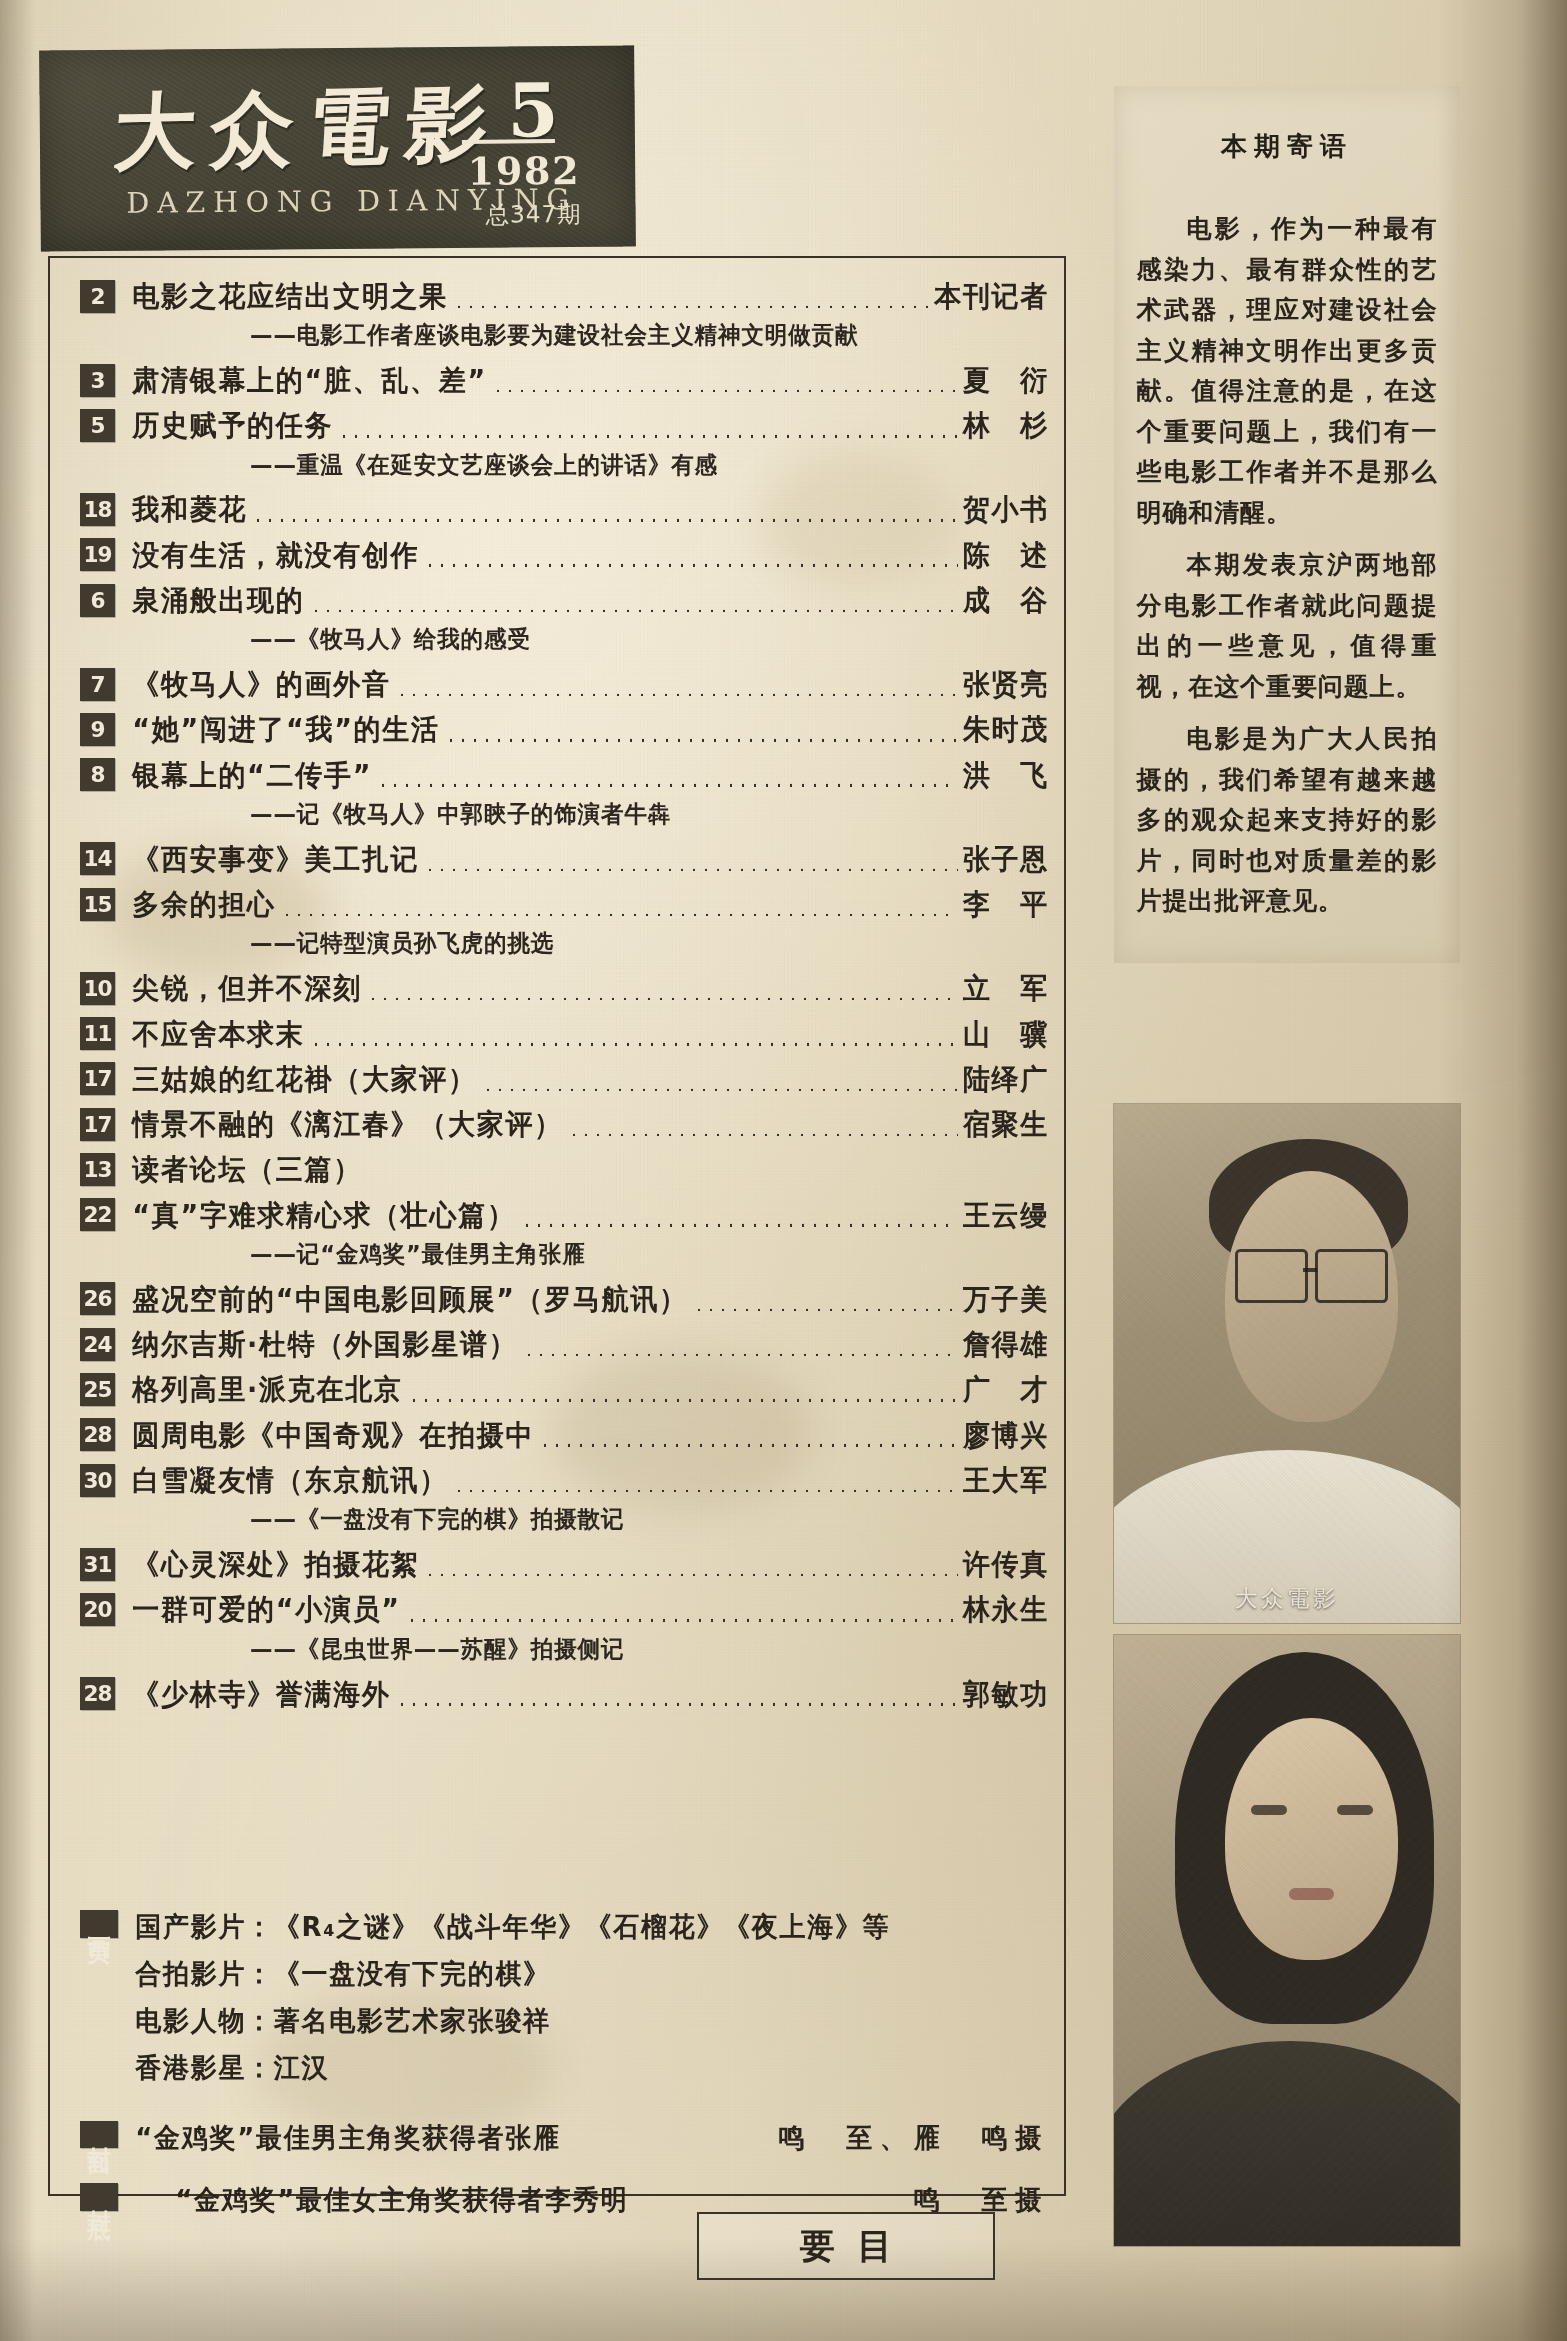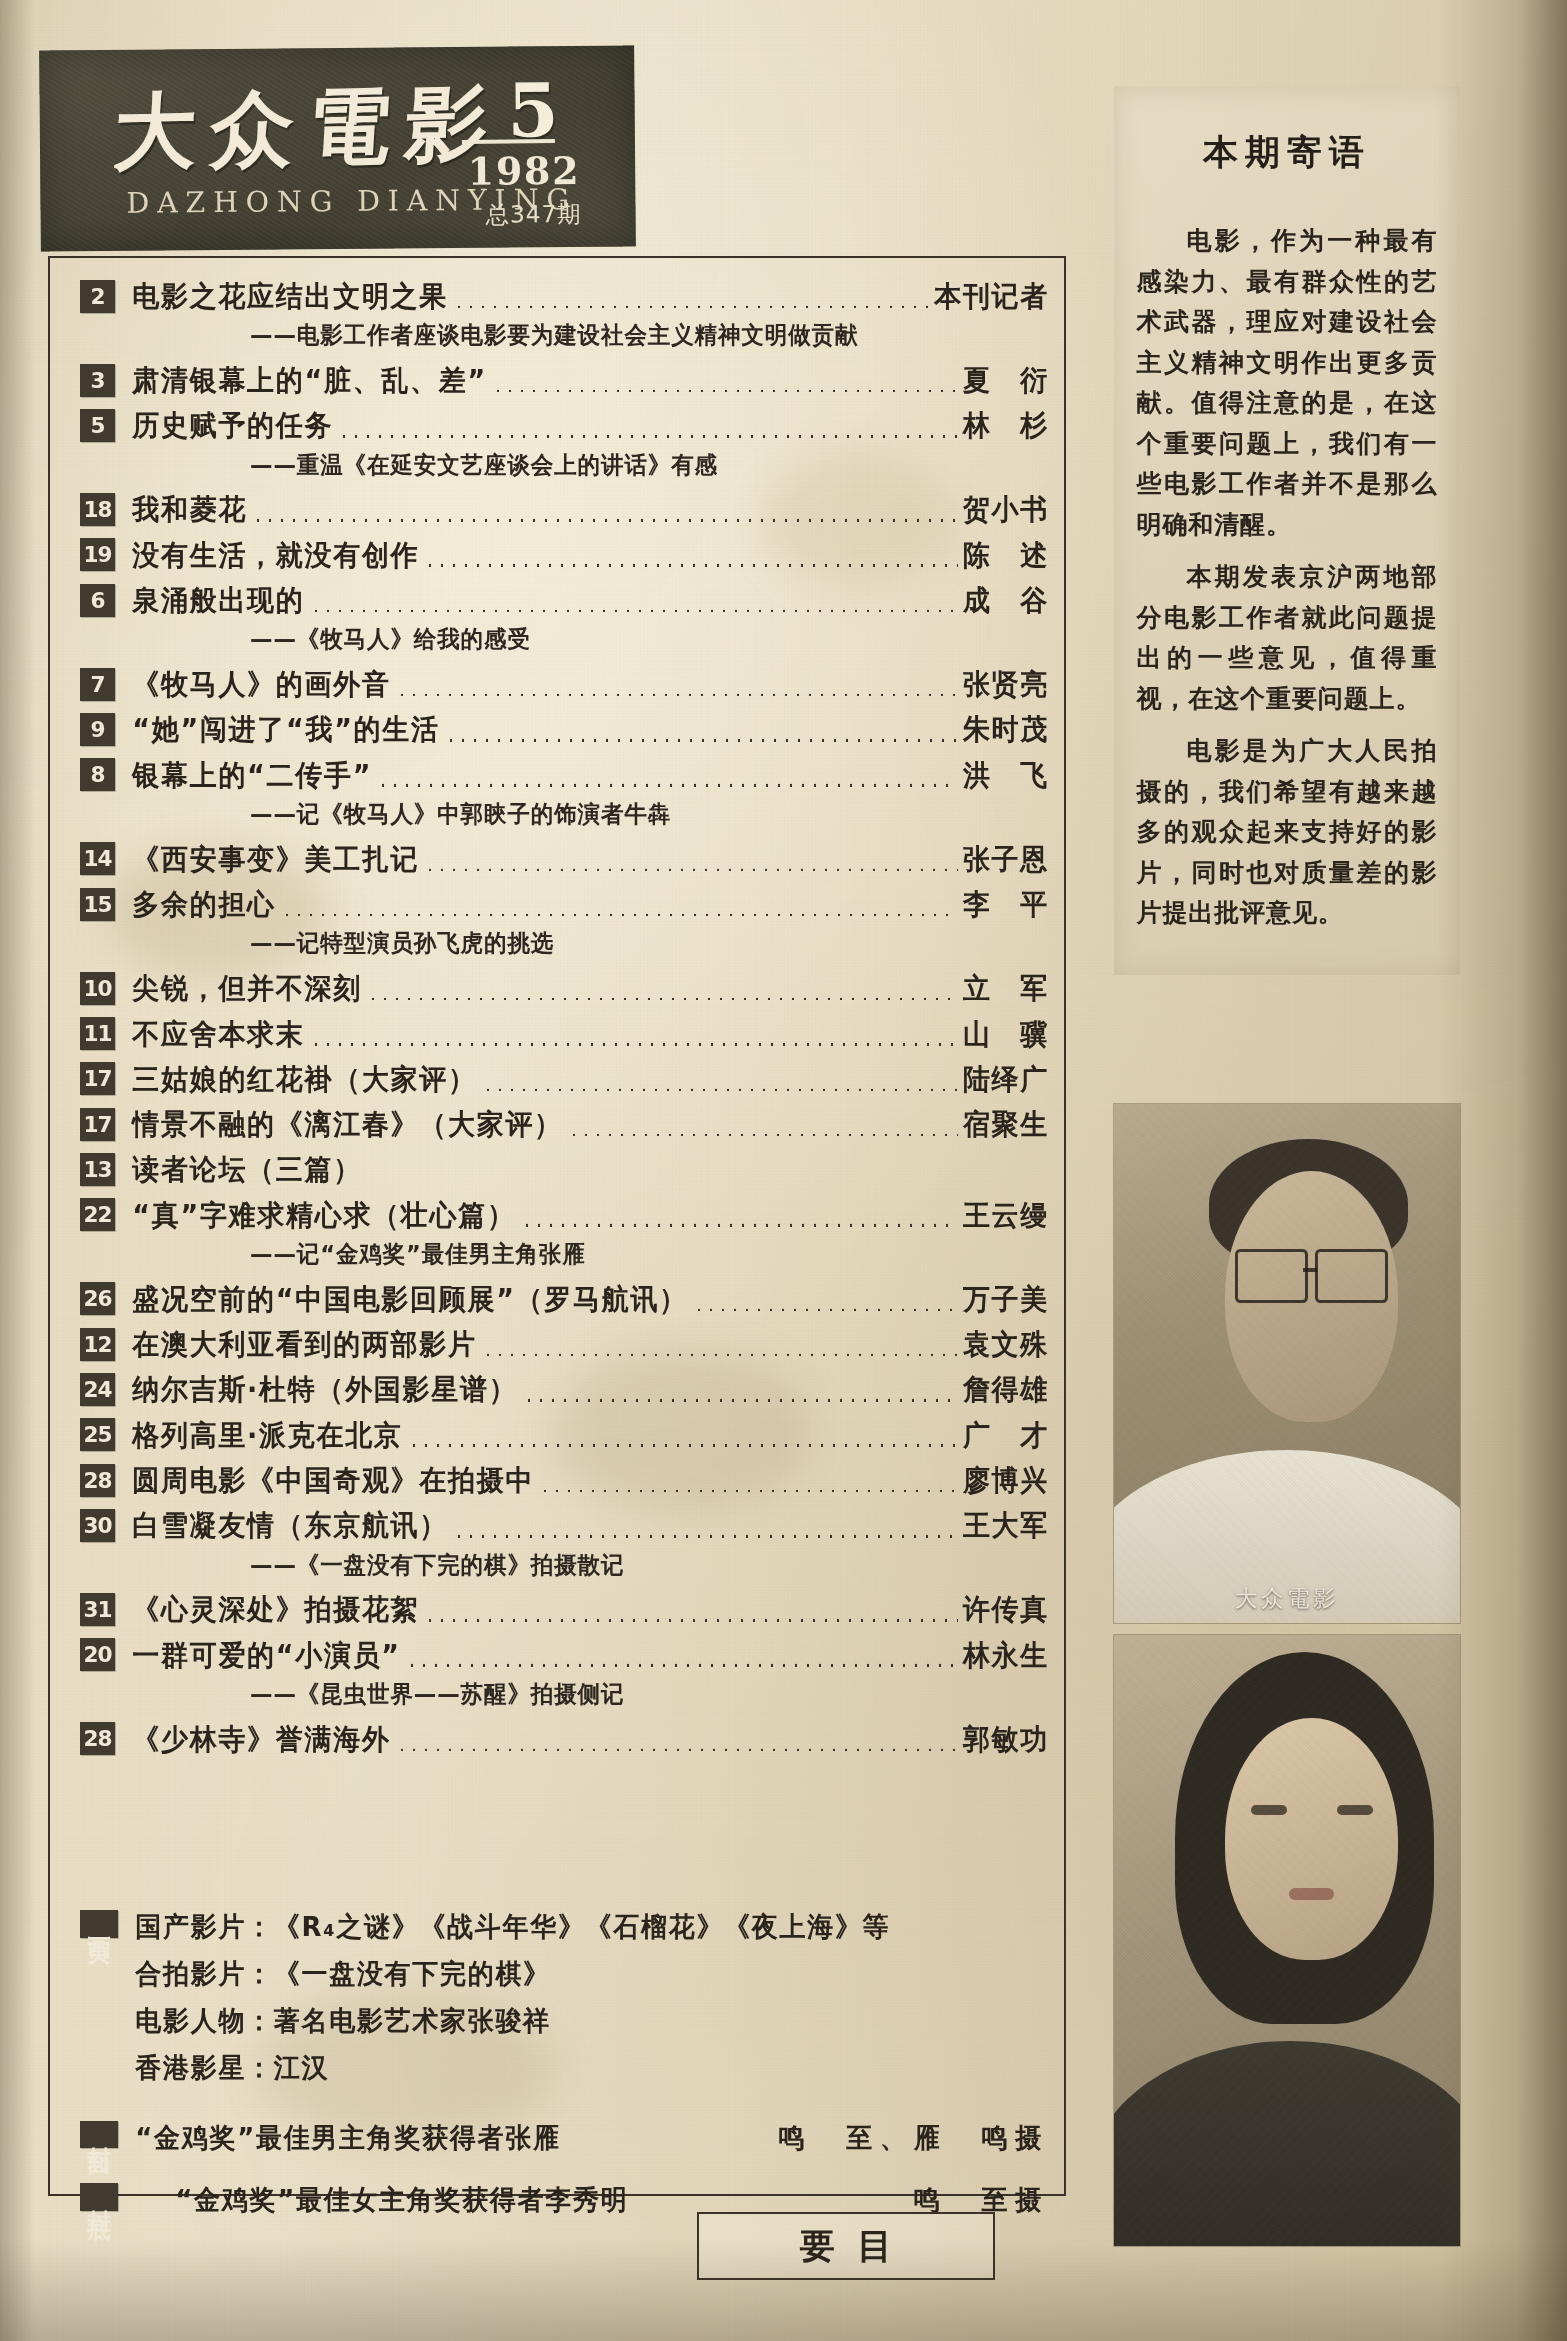--- a/index.html
+++ b/index.html
@@ -196,21 +196,21 @@
   }
   #editorial{
     background:
       linear-gradient(170deg,rgba(232,224,203,.55),rgba(214,203,176,.55));
     padding:24px 22.5px 29px 22.5px;
     box-shadow:inset 0 0 26px rgba(150,130,95,.25);
   }
   #ed-title{
     text-align:center;
     font-family:"DejaVu Sans","Liberation Sans",sans-serif;
-    font-size:35px;font-weight:700;color:#241f18;letter-spacing:7px;
+    font-size:26px;font-weight:700;color:#241f18;letter-spacing:7px;
     margin:19px 0 45px 0;
   }
   #ed-body p{
     font-family:"DejaVu Sans","Liberation Sans",sans-serif;
     font-size:25px;font-weight:700;color:#2a241c;
     line-height:1.62;letter-spacing:0.9px;
     margin:0 0 12px 0;text-indent:2em;text-align:justify;
   }
 
   
@@ -368,26 +368,20 @@
       <div class="eauthor">王云缦</div>
     </div>
     <div class="subline">——记“金鸡奖”最佳男主角张雁</div>
     <div class="entry">
       <div class="pagebox">26</div>
       <div class="etitle">盛况空前的“中国电影回顾展”（罗马航讯）</div>
       <div class="leader"></div>
       <div class="eauthor">万子美</div>
     </div>
     <div class="entry">
-      <div class="pagebox">12</div>
-      <div class="etitle">在澳大利亚看到的两部影片</div>
-      <div class="leader"></div>
-      <div class="eauthor">袁文殊</div>
-    </div>
-    <div class="entry">
       <div class="pagebox">24</div>
       <div class="etitle">纳尔吉斯·杜特（外国影星谱）</div>
       <div class="leader"></div>
       <div class="eauthor">詹得雄</div>
     </div>
     <div class="entry">
       <div class="pagebox">25</div>
       <div class="etitle">格列高里·派克在北京</div>
       <div class="leader"></div>
       <div class="eauthor">广　才</div>

